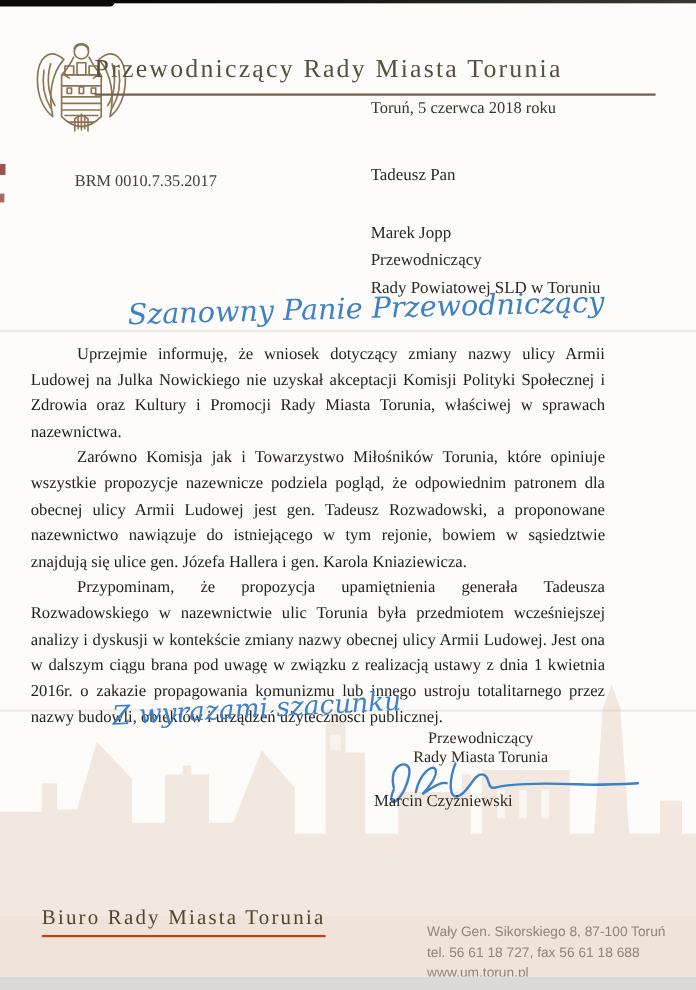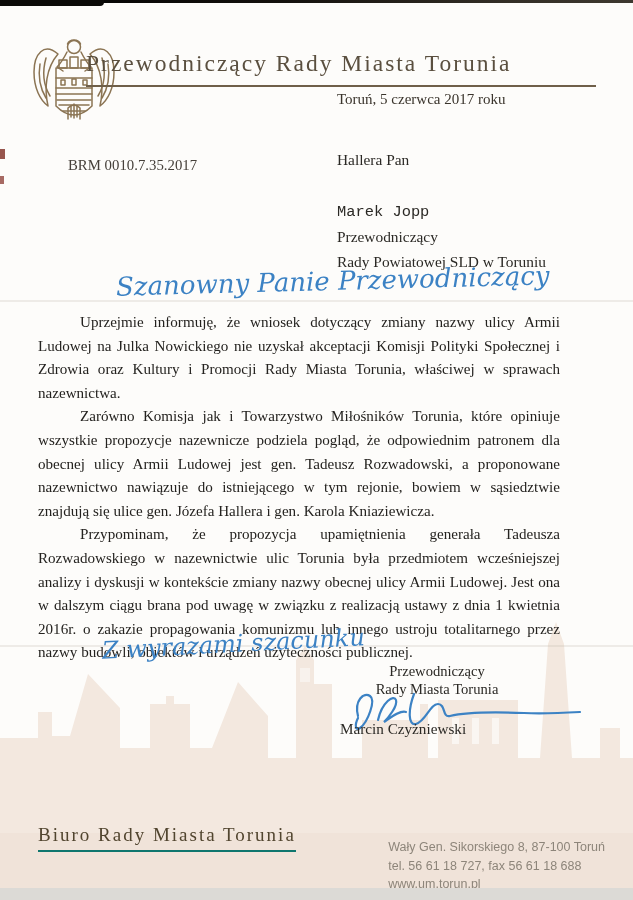--- a/index.html
+++ b/index.html
@@ -19,42 +19,42 @@
   .edge-mark-2{left:0;top:176px;width:4px;height:8px;background:#8a3a30;opacity:.75;}
   .crease{left:0;width:633px;height:2px;background:rgba(188,178,166,.22);}
   
   .letterhead-title{left:86px;top:50px;font-size:23.5px;letter-spacing:2px;
     color:#5a4f3f;white-space:nowrap;}
   .letterhead-rule{left:86px;top:85px;width:510px;height:2px;background:#6f5f49;}
   .date-line{left:337px;top:91px;font-size:15px;color:#3a342c;}
   .reference{left:68px;top:113px;font-size:14.8px;color:#46403a;margin-top:44px;}
   
   .recipient{font-size:15.4px;color:#2b2925;}
-  .r1{left:337px;top:151px;} .r2{left:337px;top:203px;font-family:Liberation Mono, monospace;}
+  .r1{left:337px;top:151px;} .r2{left:337px;top:203px;}
   .r3{left:337px;top:228px;} .r4{left:337px;top:253px;}
   
   .handwriting{
     font-family:"DejaVu Serif", serif; font-style:italic;
     white-space:nowrap;
   }
   .hw-greeting{left:116px;top:266px;font-size:26px;transform:rotate(-1.5deg);}
   .hw-closing{left:102px;top:630px;font-size:24px;transform:rotate(-3deg);}
   
-  .body-text{left:38px;top:311px;width:522px;}
+  .body-text{left:28px;top:311px;width:522px;}
   .body-text p{margin:0;text-indent:42px;text-align:justify;
     font-size:15.1px;line-height:23.6px;color:#24221f;}
   
   .sig-title{left:352px;top:662px;width:170px;text-align:center;
     font-size:14.6px;line-height:18px;color:#2b2925;}
   .sig-scribble{left:348px;top:688px;}
   .sig-name{left:340px;top:720px;width:180px;text-align:left;
     font-size:15.2px;color:#2b2925;}
   
   .footer-office{left:38px;top:824px;font-size:19px;letter-spacing:2px;
-    color:#51452f;padding-bottom:4px;border-bottom:2px solid #0f766e;white-space:nowrap;}
+    color:#51452f;padding-bottom:4px;border-bottom:2px solid #c2410c;white-space:nowrap;}
   .footer-address{right:28px;top:838px;text-align:left;
     font-family:"Liberation Sans", sans-serif;font-size:12.5px;
     line-height:18.5px;color:#8d857a;}
   .watermark{left:0;bottom:0;pointer-events:none;}
   .logo{left:28px;top:34px;}
 </style>
 </head>
 <body>
 
 <div class="page">
@@ -98,24 +98,24 @@
     <rect x="33" y="46" width="4" height="5"></rect>
     <rect x="44" y="45" width="4" height="6"></rect>
     <rect x="55" y="46" width="4" height="5"></rect>
     <path d="M28,54 H64 M28,60 H64 M29,66 H63 M31,71 H61 M35,77 H57"></path>
     <path d="M40,85 V74 Q46,68 52,74 V85"></path>
     <path d="M43,72 V83 M46,70 V84 M49,72 V83"></path>
   </svg>
 
   <div class="abs letterhead-title">Przewodniczący Rady Miasta Torunia</div>
   <div class="abs letterhead-rule"></div>
-  <div class="abs date-line">Toruń, 5 czerwca 2017 roku</div>
+  <div class="abs date-line">Toruń, 5 czerwca 2018 roku</div>
   <div class="abs reference">BRM 0010.7.35.2017</div>
 
-  <div class="abs recipient r1">Hallera Pan</div>
+  <div class="abs recipient r1">Tadeusz Pan</div>
   <div class="abs recipient r2">Marek Jopp</div>
   <div class="abs recipient r3">Przewodniczący</div>
   <div class="abs recipient r4">Rady Powiatowej SLD w Toruniu</div>
 
   <div class="abs handwriting hw-greeting" style="color: rgb(60, 130, 196);">Szanowny Panie Przewodniczący</div>
 
   <div class="abs body-text">
     <p>Uprzejmie informuję, że wniosek dotyczący zmiany nazwy ulicy Armii Ludowej na Julka Nowickiego nie uzyskał akceptacji Komisji Polityki Społecznej i Zdrowia oraz Kultury i Promocji Rady Miasta Torunia, właściwej w sprawach nazewnictwa.</p>
     <p>Zarówno Komisja jak i Towarzystwo Miłośników Torunia, które opiniuje wszystkie propozycje nazewnicze podziela pogląd, że odpowiednim patronem dla obecnej ulicy Armii Ludowej jest gen. Tadeusz Rozwadowski, a proponowane nazewnictwo nawiązuje do istniejącego w tym rejonie, bowiem w sąsiedztwie znajdują się ulice gen. Józefa Hallera i gen. Karola Kniaziewicza.</p>
     <p>Przypominam, że propozycja upamiętnienia generała Tadeusza Rozwadowskiego w nazewnictwie ulic Torunia była przedmiotem wcześniejszej analizy i dyskusji w kontekście zmiany nazwy obecnej ulicy Armii Ludowej. Jest ona w dalszym ciągu brana pod uwagę w związku z realizacją ustawy z dnia 1 kwietnia 2016r. o zakazie propagowania komunizmu lub innego ustroju totalitarnego przez nazwy budowli, obiektów i urządzeń użyteczności publicznej.</p>

